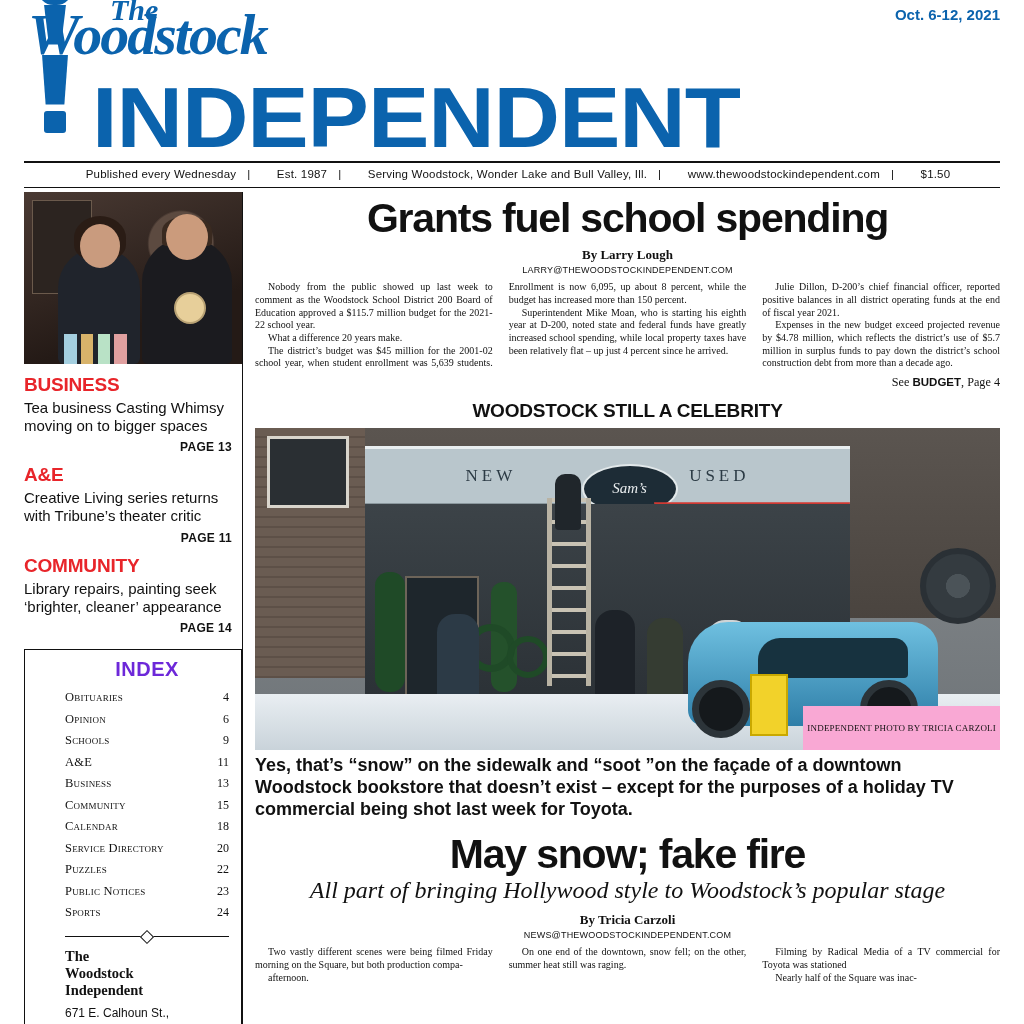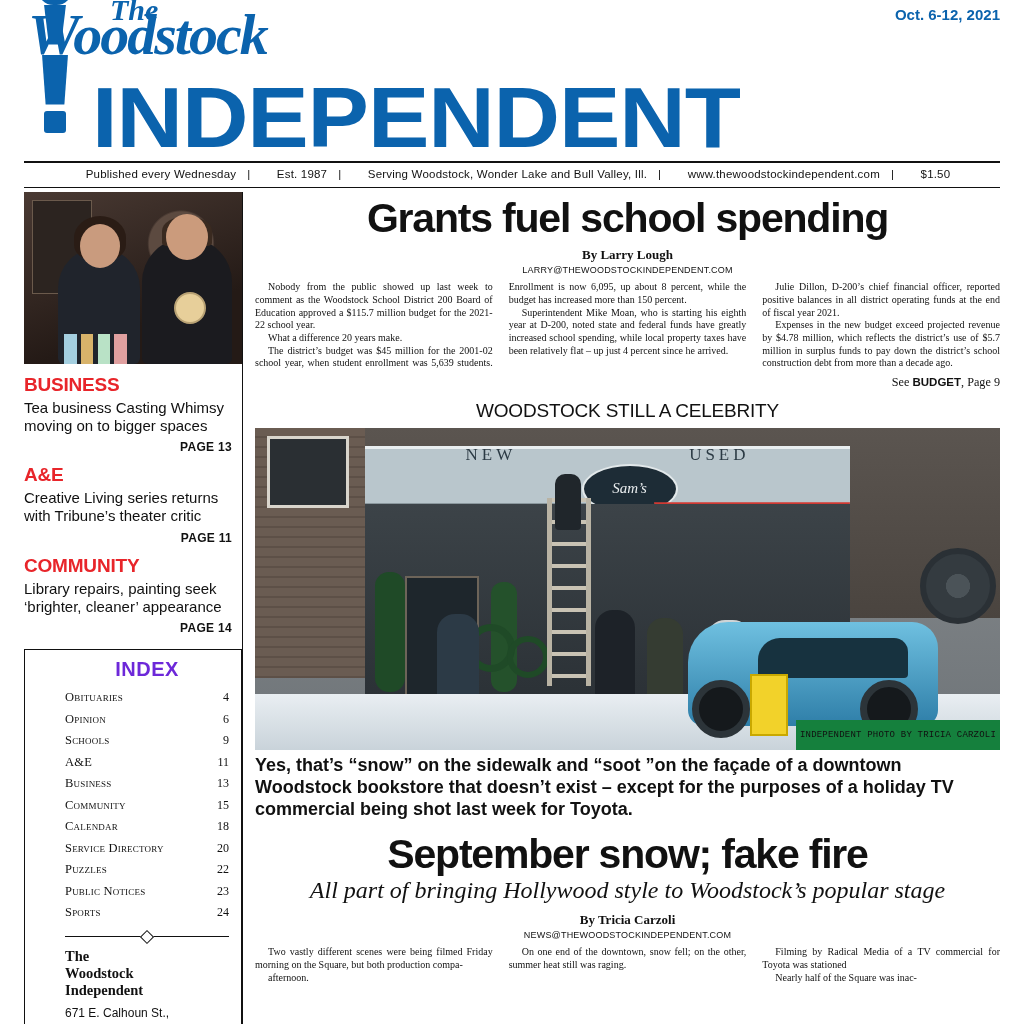--- a/index.html
+++ b/index.html
@@ -355,21 +355,21 @@
   .jumpline {
     font-family: "Liberation Serif", serif;
     font-size: 12.2px;
     text-align: right;
     margin-top: 5px;
   }
   .jumpline b { font-family: "Liberation Sans", sans-serif; font-size: 11.5px; }
 
   .kicker {
     font-family: "Liberation Sans", sans-serif;
-    font-weight: normal;
+    font-weight: bold;
     font-size: 19px;
     text-align: center;
     margin: 10px 0 6px 0;
     letter-spacing: -0.2px;
   }
 
   
   .photo-main {
     position: relative;
     width: 100%;
@@ -390,21 +390,21 @@
     position: absolute; left: 12px; top: 8px; width: 76px; height: 66px;
     background: #2a2f33; border: 3px solid #d9d5cc;
   }
   .ph-sign-band {
     position: absolute; left: 110px; top: 18px; right: 150px; height: 54px;
     background: #b9c6cc;
     border-top: 3px solid #e9eef0;
     border-bottom: 3px solid #8b989e;
   }
   .ph-sign-text {
-    position: absolute; left: 110px; top: 17px; right: 150px;
+    position: absolute; left: 110px; top: 38px; right: 150px;
     text-align: center;
     font-family: "Liberation Serif", serif;
     font-size: 17px;
     letter-spacing: 4px;
     color: #2b3a44;
   }
   .ph-oval {
     position: absolute; left: 50%; top: 36px;
     margin-left: -46px;
     width: 92px; height: 46px;
@@ -498,24 +498,24 @@
   .ph-crew4 {
     position: absolute; left: 452px; bottom: 44px; width: 44px; height: 86px;
     background: #cfd4d6; border-radius: 18px 18px 4px 4px;
   }
   .ph-sign-yellow {
     position: absolute; right: 212px; bottom: 14px; width: 34px; height: 58px;
     background: #f2d22a; border: 2px solid #c9a800;
   }
   .photo-credit {
     position: absolute; right: 0; bottom: 0;
-    background: #15803d;
-    font-family: Liberation Mono, monospace;
+    background: #f9a8d4;
+    font-family: Liberation Serif, serif;
     font-size: 9px;
-    padding: 10px 4px;
+    padding: 17px 4px;
     letter-spacing: 0.2px;
   }
   .caption {
     font-family: "Liberation Sans", sans-serif;
     font-weight: bold;
     font-size: 18px;
     line-height: 1.22;
     margin-top: 5px;
   }
 
@@ -682,21 +682,21 @@
 
       <div class="cols3">
         <p class="first">Nobody from the public showed up last week to comment as the Woodstock School District 200 Board of Education approved a $115.7 million budget for the 2021-22 school year.</p>
         <p>What a difference 20 years make.</p>
         <p>The district’s budget was $45 million for the 2001-02 school year, when student enrollment was 5,639 students. Enrollment is now 6,095, up about 8 percent, while the budget has increased more than 150 percent.</p>
         <p>Superintendent Mike Moan, who is starting his eighth year at D-200, noted state and federal funds have greatly increased school spending, while local property taxes have been relatively flat – up just 4 percent since he arrived.</p>
         <p>Julie Dillon, D-200’s chief financial officer, reported positive balances in all district operating funds at the end of fiscal year 2021.</p>
         <p>Expenses in the new budget exceed projected revenue by $4.78 million, which reflects the district’s use of $5.7 million in surplus funds to pay down the district’s school construction debt from more than a decade ago.</p>
       </div>
       <div class="jumpline">
-        <span>See </span><b>BUDGET</b><span>, Page 9</span>
+        <span>See </span><b>BUDGET</b><span>, Page 4</span>
       </div>
 
       <div class="kicker">WOODSTOCK STILL A CELEBRITY</div>
 
       <div class="photo-main">
         <div class="ph-sky"></div>
         <div class="ph-building"></div>
         <div class="ph-brick-left"></div>
         <div class="ph-window-l1"></div>
         <div class="ph-sign-band"></div>
@@ -726,21 +726,21 @@
         <div class="ph-car-win"></div>
         <div class="ph-wheel1"></div>
         <div class="ph-wheel2"></div>
         <div class="ph-sign-yellow"></div>
         <div class="ph-fan"></div>
         <div class="photo-credit">INDEPENDENT PHOTO BY TRICIA CARZOLI</div>
       </div>
 
       <div class="caption">Yes, that’s “snow” on the sidewalk and “soot ”on the façade of a downtown Woodstock bookstore that doesn’t exist – except for the purposes of a holiday TV commercial being shot last week for Toyota.</div>
 
-      <h2 class="headline-2">September snow; fake fire</h2>
+      <h2 class="headline-2">May snow; fake fire</h2>
       <div class="deck">All part of bringing Hollywood style to Woodstock’s popular stage</div>
       <div class="byline">By Tricia Carzoli</div>
       <div class="byline-email">NEWS@THEWOODSTOCKINDEPENDENT.COM</div>
 
       <div class="cols3">
         <p class="first">Two vastly different scenes were being filmed Friday morning on the Square, but both production compa-</p>
         <p>afternoon.</p>
         <p>On one end of the downtown, snow fell; on the other, summer heat still was raging.</p>
         <p>Filming by Radical Media of a TV commercial for Toyota was stationed</p>
         <p>Nearly half of the Square was inac-</p>

